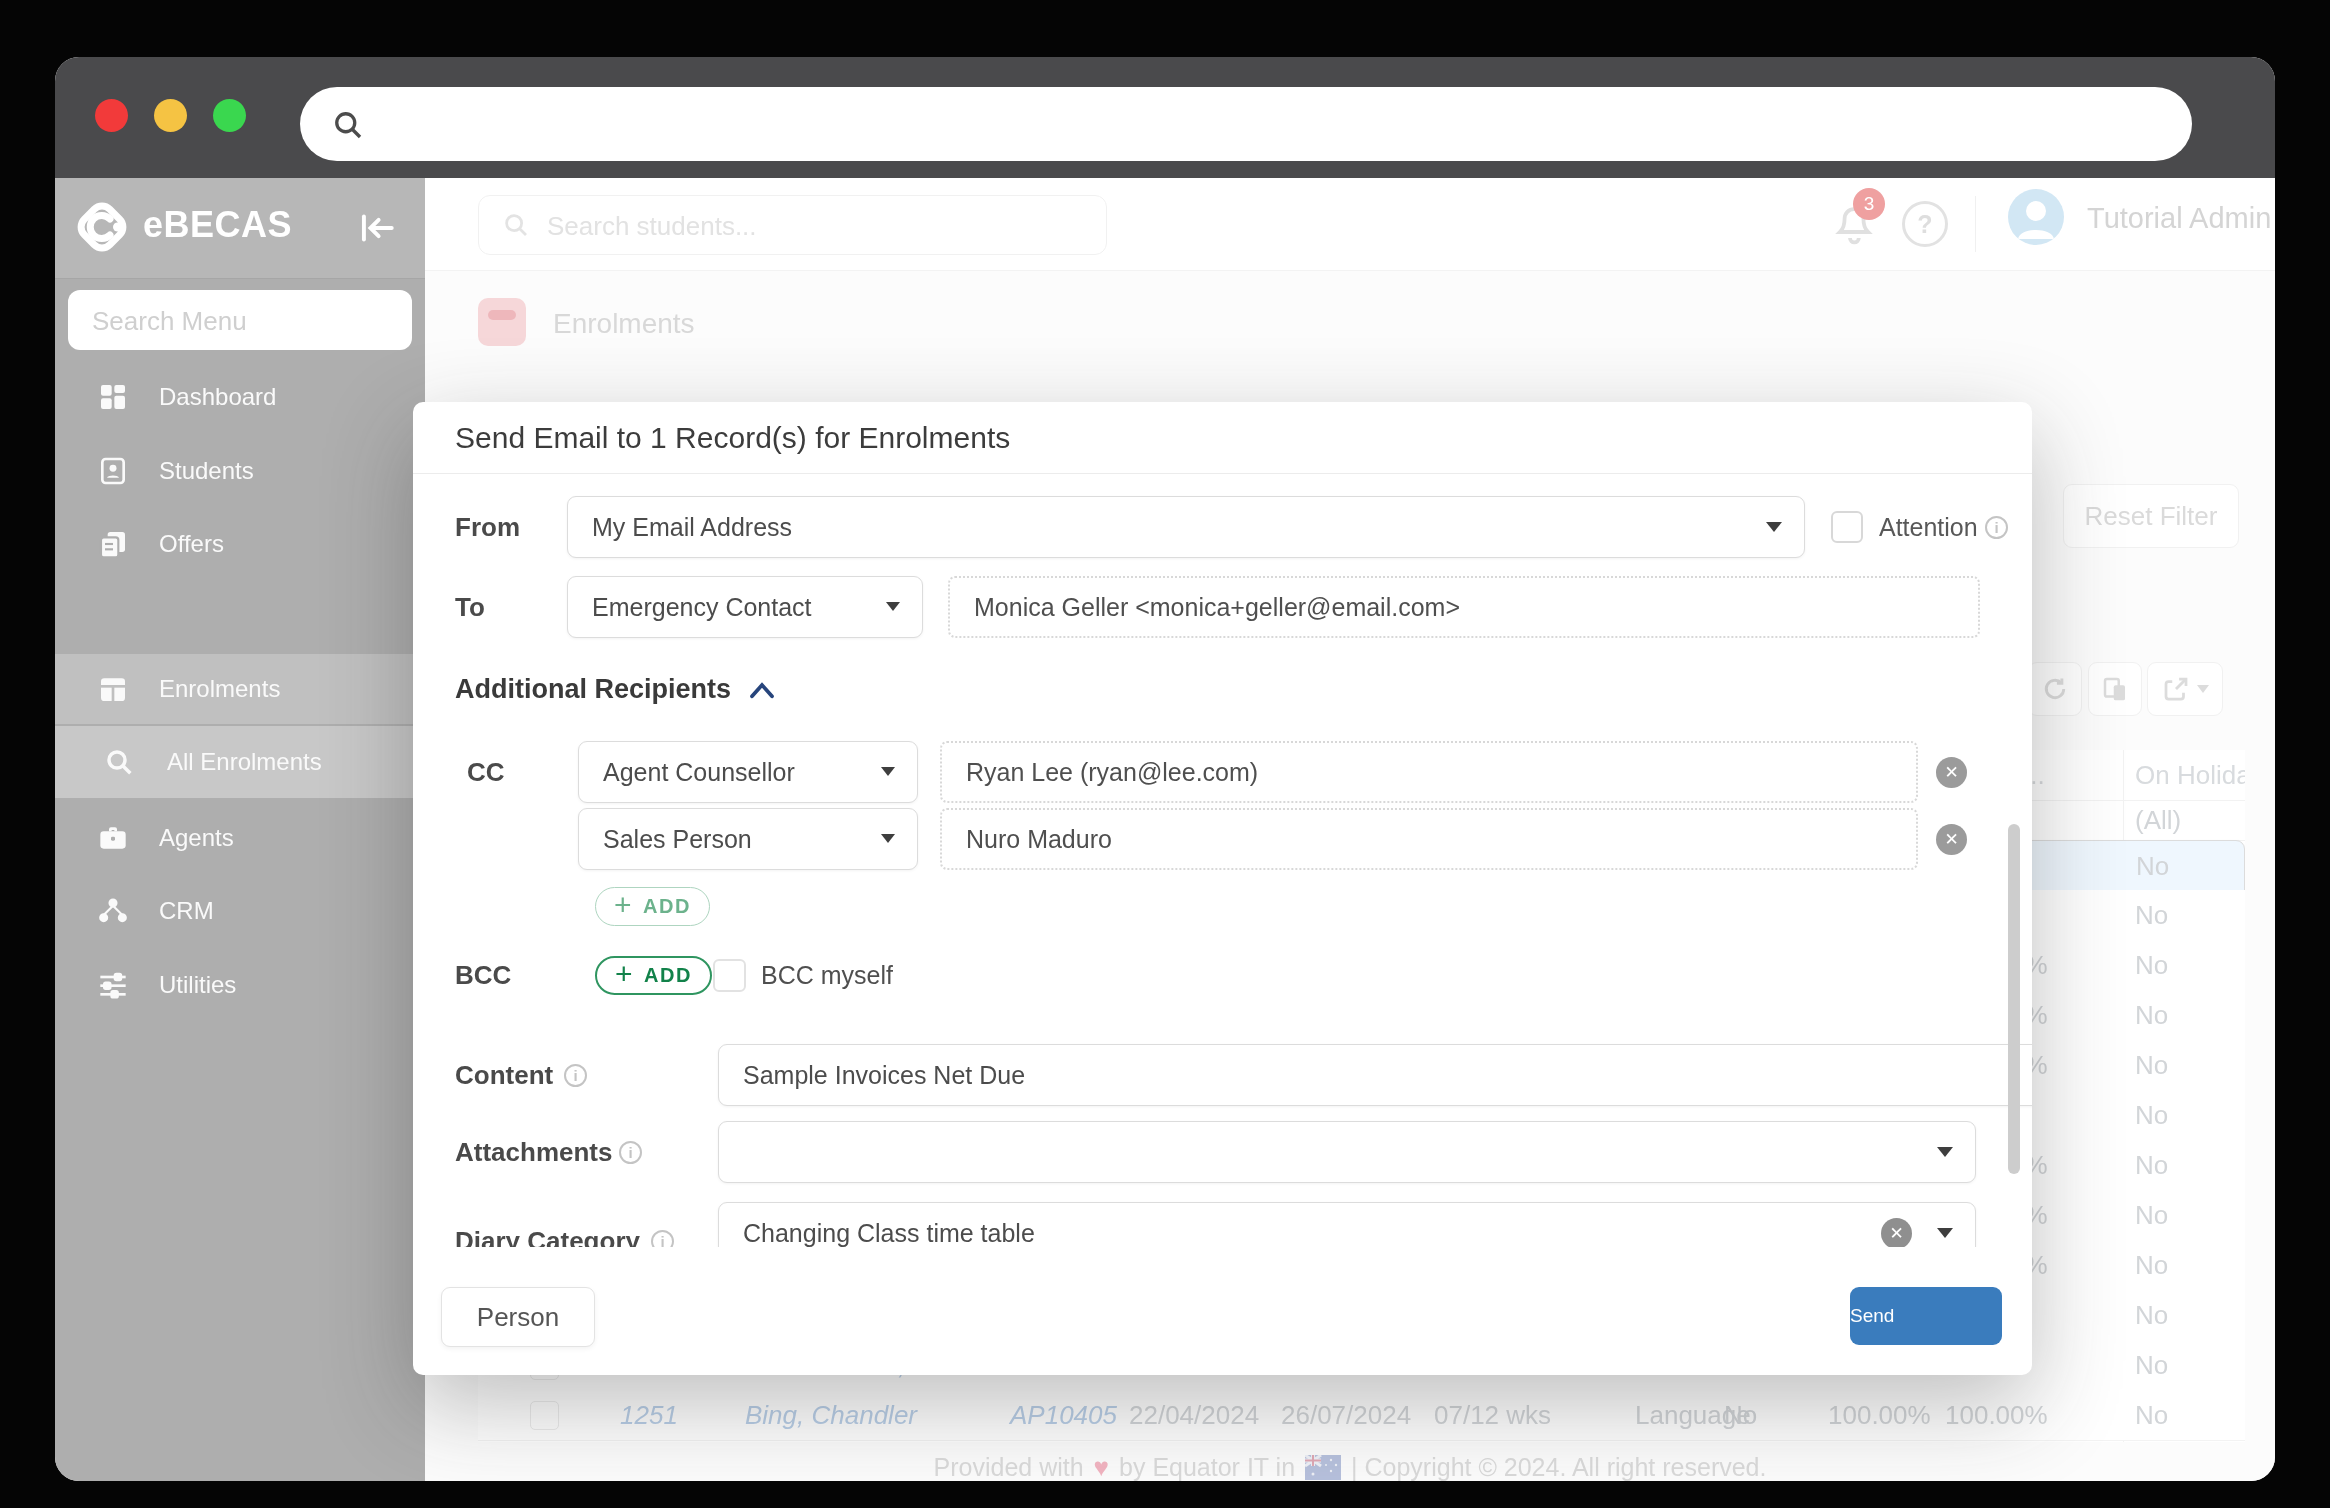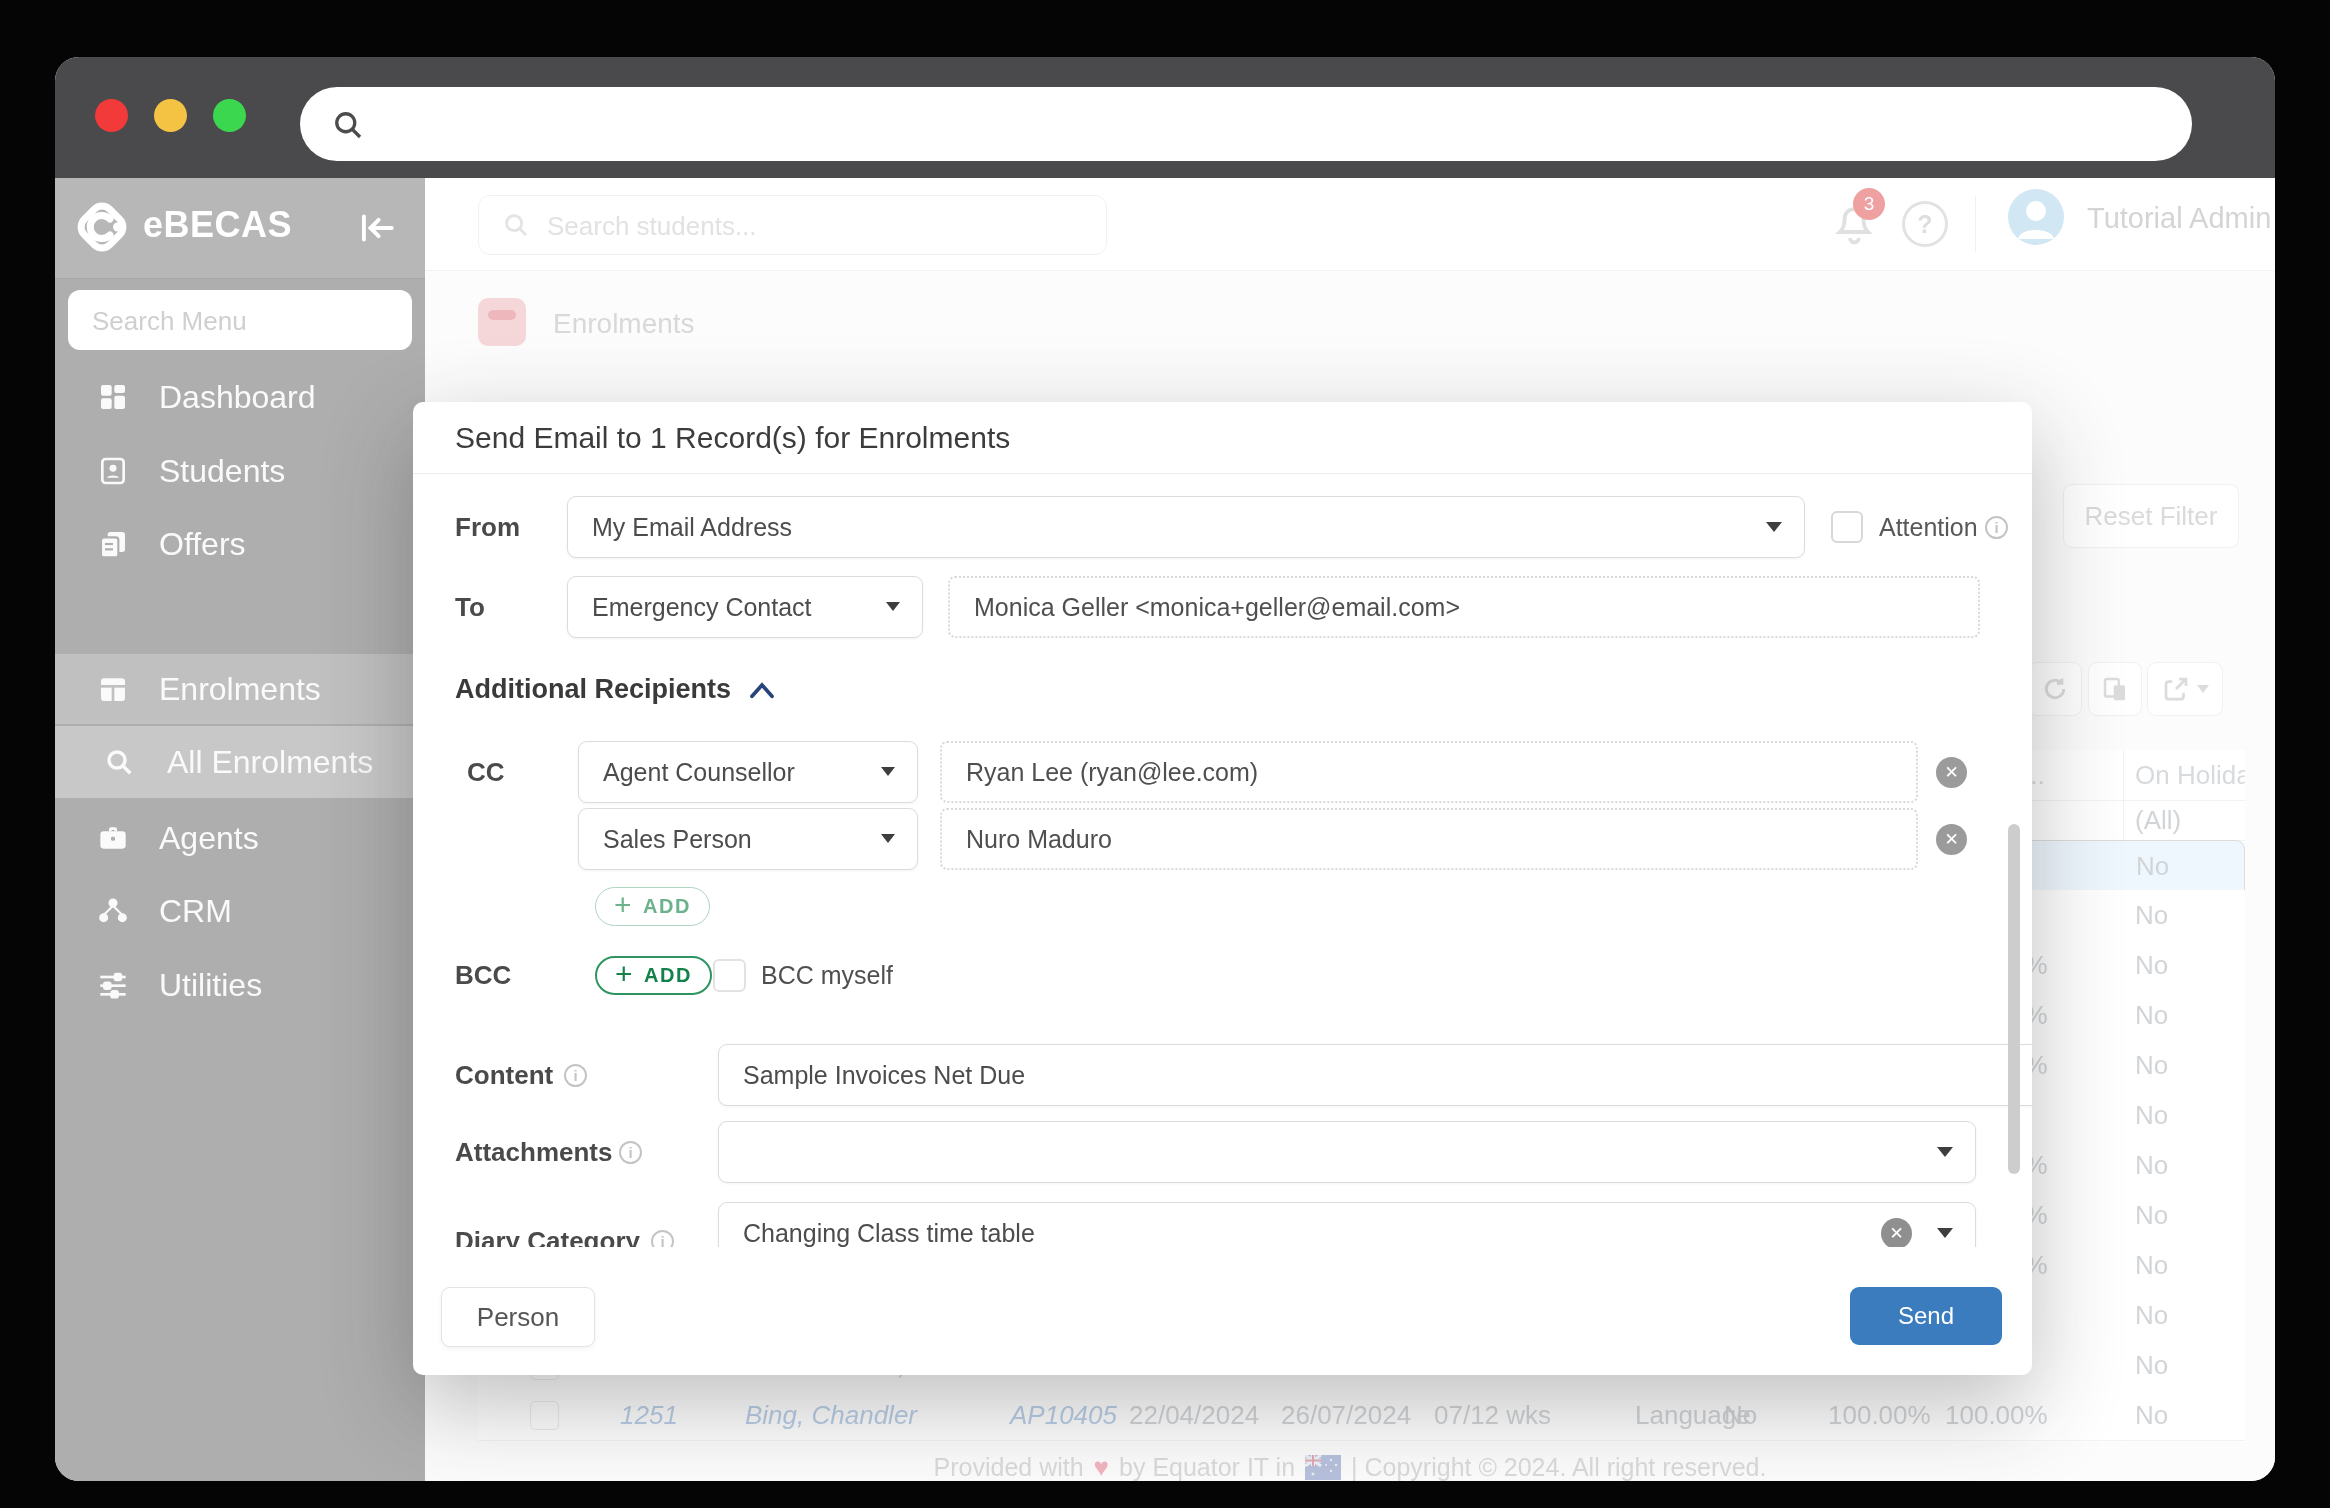--- a/index.html
+++ b/index.html
@@ -17,21 +17,21 @@
   
   .app{position:absolute;top:121px;left:0;width:100%;height:1303px;}
   
   .sidebar{position:absolute;left:0;top:0;width:370px;height:100%;background:#aeaeae;}
   .brand{position:absolute;left:0;top:0;width:100%;height:100px;background:#b7b7b7;border-bottom:1px solid #a6a6a6;}
   .brandname{position:absolute;left:88px;top:26px;font-size:36px;font-weight:bold;color:#fff;letter-spacing:.5px;}
   .collapse{position:absolute;right:28px;top:32px;}
   .side-search{position:absolute;left:13px;top:112px;width:344px;height:60px;background:#fff;border-radius:12px;}
   .side-search input{position:absolute;left:22px;top:10px;width:300px;height:40px;border:none;outline:none;font-size:26px;color:#9a9a9a;background:transparent;}
   .side-search input::placeholder{color:#cfcfcf;}
-  .sitem{position:absolute;left:0;width:100%;height:68px;display:flex;align-items:center;color:#fafafa;font-size:32px;}
+  .sitem{position:absolute;left:0;width:100%;height:68px;display:flex;align-items:center;color:#fafafa;font-size:24px;}
   .sitem .sicon{width:36px;margin-left:40px;margin-right:28px;display:flex;justify-content:center;}
   .sitem.hl{background:#c0c0c0;}
   .sitem.hl2{background:#c8c8c8;}
   .sitem.sub .sicon{margin-left:46px;margin-right:30px;}
   
   .main{position:absolute;left:370px;top:0;width:1850px;height:100%;background:#fcfcfc;overflow:hidden;}
   .topbar{position:absolute;top:0;left:0;width:100%;height:92px;background:#fff;border-bottom:1px solid #f3f3f3;}
   .stu-search{position:absolute;left:53px;top:17px;width:627px;height:58px;border:1px solid #f1f1f1;border-radius:12px;}
   .stu-search input{position:absolute;left:66px;top:10px;width:540px;height:38px;border:none;outline:none;font-size:26px;background:transparent;color:#c9c9c9;}
   .stu-search input::placeholder{color:#e2e2e2;}
@@ -75,21 +75,21 @@
   .xc{position:absolute;width:31px;height:31px;border-radius:50%;background:#9b9b9b;color:#fff;display:flex;align-items:center;justify-content:center;font-size:17px;}
   .xc::before{content:"✕";}
   .addpill{position:absolute;height:39px;border-radius:22px;display:flex;align-items:center;padding:0 18px;font-size:20px;font-weight:bold;letter-spacing:1.5px;background:#fff;box-sizing:border-box;}
   .addpill .plus{font-size:30px;font-weight:normal;margin-right:10px;margin-top:-4px;}
   .addpill .plus::before{content:"+";}
   .add1{border:1px solid #aed5c0;color:#6cb28c;}
   .add2{border:2px solid #2f9560;color:#12824a;}
   .sectitle{position:absolute;display:flex;align-items:center;gap:16px;font-size:27px;font-weight:bold;color:#3a3a3a;}
   .m-scroll{position:absolute;right:12px;top:350px;width:12px;height:350px;border-radius:6px;background:#cdcdcd;}
   .closebtn{position:absolute;left:28px;top:885px;width:152px;height:58px;background:#fff;border:1px solid #e3e3e3;border-radius:9px;color:#555;font-size:26px;display:flex;align-items:center;justify-content:center;box-shadow:0 2px 5px rgba(0,0,0,.05);}
-  .sendbtn{position:absolute;left:1437px;top:885px;width:152px;height:58px;background:#3a7cbd;border-radius:9px;color:#fff;font-size:24px;display:flex;align-items:center;justify-content:center;}
+  .sendbtn{position:absolute;left:1437px;top:885px;width:152px;height:58px;background:#3a7cbd;border-radius:9px;color:#fff;font-size:19px;display:flex;align-items:center;justify-content:flex-start;}
 </style>
 </head>
 <body>
 
 <div class="stage">
   <div class="window">
 
     <div class="chrome">
       <div class="tl red"></div>
       <div class="tl yellow"></div>

